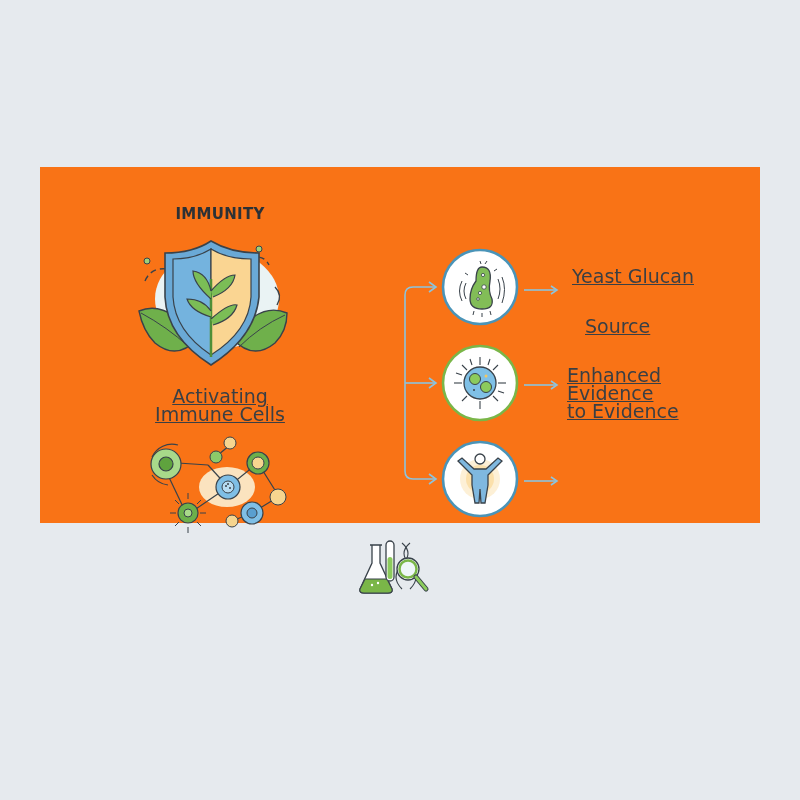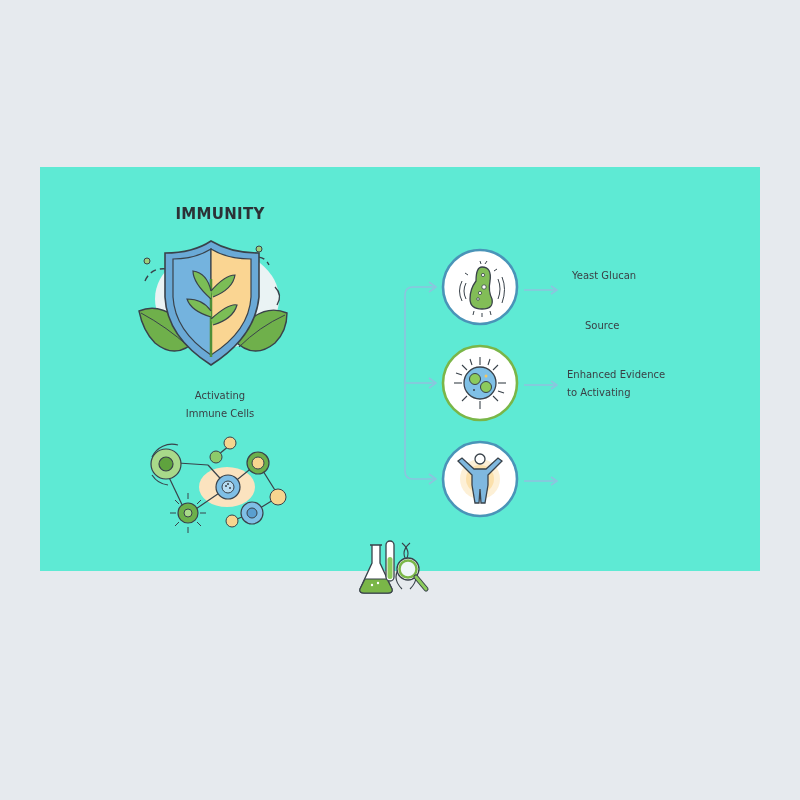--- a/index.html
+++ b/index.html
@@ -7,36 +7,37 @@
       width: 800px; height: 800px;
       background: #e6eaee;
       position: relative;
       overflow: hidden;
       font-family: "DejaVu Sans", "Liberation Sans", sans-serif;
       color: #2f3438;
     }
     .card {
       position: absolute;
       left: 40px; top: 167px;
-      width: 720px; height: 404px;
-      background: #5eead4;
+      width: 720px; height: 356px;
+      background: #f97316;
     }
     .abs { position: absolute; }
     .title {
       left: 124px; top: 38px; width: 112px;
       text-align: center;
       font-weight: bold;
       font-size: 15px;
       letter-spacing: 0.3px;
       color: #2c3136;
     }
     .label {
-      font-size: 10px;
+      font-size: 19px;
       line-height: 18px;
       color: #3a3f44;
+      text-decoration: underline;
     }
     .left-caption {
       left: 100px; top: 220px; width: 160px;
       text-align: center;
     }
     .evidence-caption {
       left: 270px; top: 437px; width: 180px;
       text-align: center;
     }
     .step-label { left: 527px; width: 170px; }
@@ -205,21 +206,21 @@
   <div class="abs" style="left:484px; top:213px;">
     <svg width="36" height="10" viewBox="0 0 36 10">
         <g stroke="#8cc4de" stroke-width="1.6" fill="none">
           <line x1="0" y1="5" x2="32" y2="5"></line>
           <path d="M27 1 L33 5 L27 9"></path>
         </g>
       </svg>
   </div>
   <div class="abs label step-label" style="top:199px;">
     <div>Enhanced Evidence</div>
-    <div>to Activating</div>
+    <div>to Evidence</div>
   </div>
 
   <div class="abs" style="left:400px; top:272px;">
     <svg width="80" height="80" viewBox="0 0 80 80">
       <circle cx="40" cy="40" r="37" fill="#fff" stroke="#4a94b8" stroke-width="2.6"></circle>
       <circle cx="40" cy="40" r="20" fill="#fdf0d6"></circle>
       <circle cx="40" cy="40" r="14" fill="#fbe0ab"></circle>
       <circle cx="40" cy="20" r="5" fill="#fff" stroke="#39424a" stroke-width="1.3"></circle>
       <path d="M18 22 L22 19 L34 30 L46 30 L58 19 L62 22 L48 36 L48 46 L45 64 L41 64 L40 50 L39 64 L35 64 L32 46 L32 36 Z" fill="#7fb8df" stroke="#39424a" stroke-width="1.3"></path>
     </svg>

